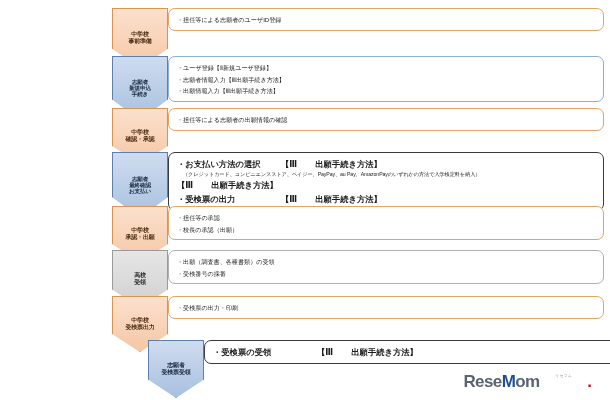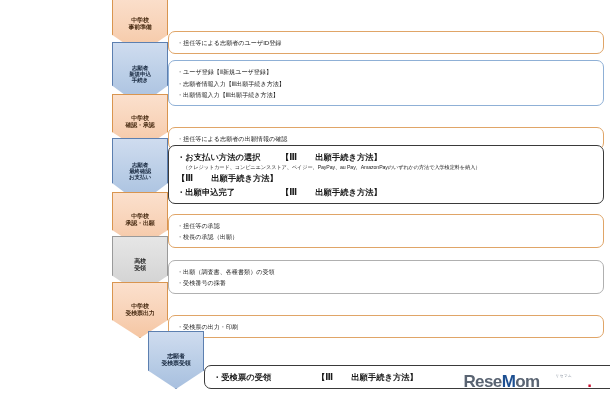--- a/index.html
+++ b/index.html
@@ -20,21 +20,21 @@
     left: 0;
     top: 0;
     width: 610px;
     height: 400px;
   }
 
   .row {
     position: absolute;
     left: 112px;
     display: flex;
-    align-items: flex-end;
+    align-items: flex-start;
   }
 
   
   .arrow {
     position: relative;
     width: 56px;
     flex: 0 0 56px;
     display: flex;
     align-items: center;
     justify-content: center;
@@ -217,21 +217,21 @@
       <div class="box emph big">
         <div class="line">
           <span class="lbl">・お支払い方法の選択</span>
           <span class="ref"><span>【</span><span class="rn">Ⅲ</span><span>出願手続き方法</span><span>】</span></span>
         </div>
         <div class="note">（クレジットカード、コンビニエンスストア、ペイジー、PayPay、au Pay、AmazonPayのいずれかの方法で入学検定料を納入）</div>
         <div class="line">
           <span class="ref"><span>【</span><span class="rn">Ⅲ</span><span>出願手続き方法</span><span>】</span></span>
         </div>
         <div class="line">
-          <span class="lbl">・出願申込完了</span>
+          <span class="lbl">・受検票の出力</span>
           <span class="ref"><span>【</span><span class="rn">Ⅲ</span><span>出願手続き方法</span><span>】</span></span>
         </div>
       </div>
     </div>
     <div class="row arrow-font-9" style="top: 206px; height: 42px; width: 492px;">
       <div class="arrow orange" style="height: 56px;">
         <div class="arrow-inner">
           <span>中学校</span>
           <span>承認・出願</span>
         </div>

